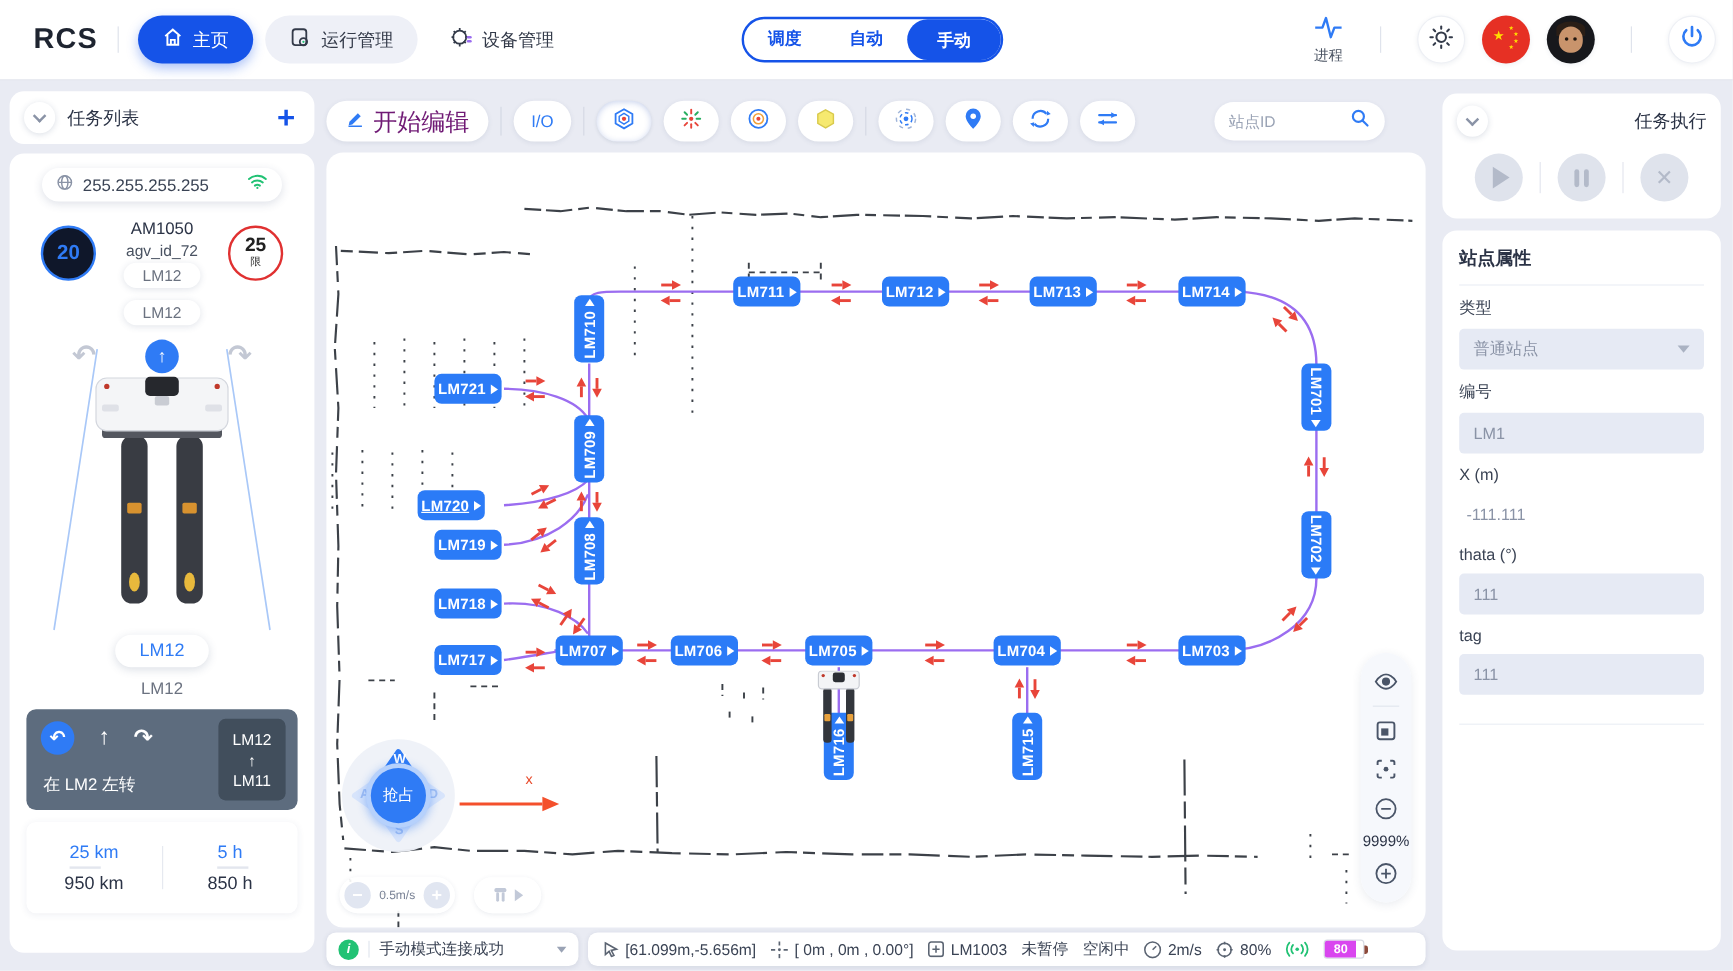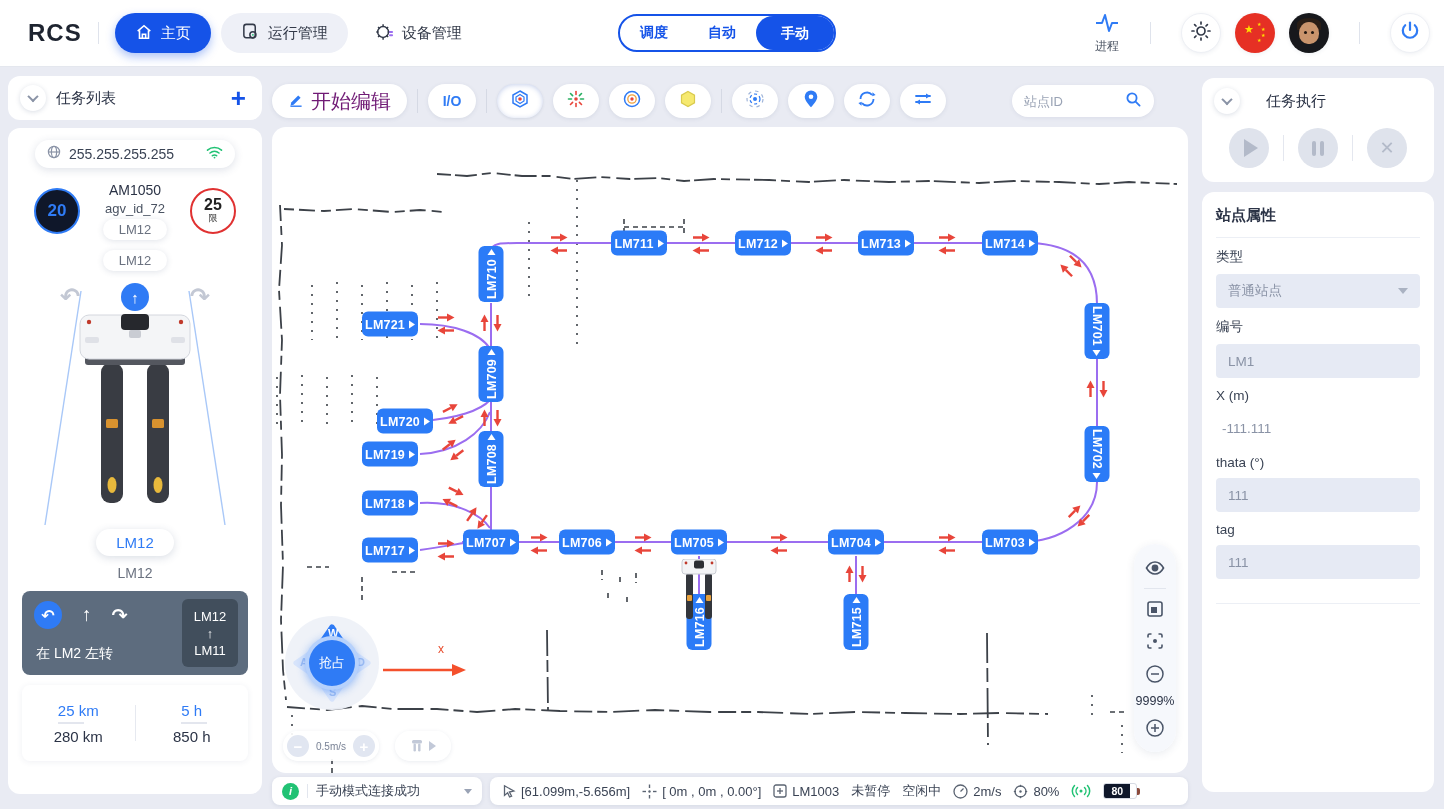--- a/index.html
+++ b/index.html
@@ -88,21 +88,21 @@
   .stat .top { color:#2f7bf5; font-size:15px; position:relative; padding-bottom:5px; }
   .stat .top::after { content:""; position:absolute; left:0; bottom:0; width:26px; height:2px; background:#e3e6ee; }
   .stat .bot { color:#2b3346; font-size:15px; }
   .stat-div { width:1px; height:36px; background:#e6e9f0; }
 
   
   .toolbar { position:absolute; left:272px; top:82px; width:916px; height:38px; display:flex; align-items:center; gap:10px; }
   .tb-pill { background:#fff; border-radius:18px; height:34px; display:flex; align-items:center; justify-content:center;
     box-shadow:0 1px 4px rgba(50,70,110,.10); cursor:pointer; }
   .tb-edit { padding:0 16px; gap:7px; font-size:20px; color:#701a75; }
-  .tb-io { width:48px; font-size:14px; font-weight:bold; color:#2f7bf5; }
+  .tb-io { width:48px; font-size:14px; font-weight:normal; color:#2f7bf5; }
   .tb-ico { width:46px; }
   .tb-ico.sel { box-shadow:inset 0 1px 5px rgba(30,70,180,.25), 0 1px 3px rgba(50,70,110,.12); }
   .tb-div { width:1px; height:24px; background:#d5d9e4; }
   .tb-search { margin-left:56px; width:142px; height:32px; background:#fff; border-radius:16px;
     display:flex; align-items:center; padding:0 12px; box-shadow:0 1px 4px rgba(50,70,110,.08); }
   .tb-search input { border:none; outline:none; flex:1; font-size:13px; color:#333; width:80px;
     font-family:inherit; background:transparent; }
   .tb-search input::placeholder { color:#9aa3b5; }
 
   
@@ -146,28 +146,28 @@
     display:flex; align-items:center; padding:0 10px; gap:8px; width:210px; }
   .info-dot { width:17px; height:17px; border-radius:50%; background:#21c274; color:#fff; font-size:11px; font-weight:bold;
     display:flex; align-items:center; justify-content:center; font-style:italic; }
   .msg-sep { width:1px; height:14px; background:#e2e6ee; }
   .msg-text { flex:1; font-size:13px; color:#3a4354; }
   .caret { width:0; height:0; border-top:5px solid #9aa3b5; border-left:4px solid transparent; border-right:4px solid transparent; cursor:pointer; }
   .stat-strip { height:28px; background:#fff; border-radius:8px; box-shadow:0 1px 4px rgba(50,70,110,.10);
     display:flex; align-items:center; padding:0 12px; gap:12px; flex:1; }
   .s-item { display:flex; align-items:center; gap:5px; font-size:13px; color:#3a4354; white-space:nowrap; }
   .battery { width:34px; height:16px; border-radius:3px; background:#fff; border:1px solid #d6dae3; position:relative; overflow:visible; }
-  .battery-fill { height:100%; background:#0f172a; border-radius:2px 0 0 2px; color:#fff; font-size:10.5px; font-weight:bold;
+  .battery-fill { height:100%; background:#d946ef; border-radius:2px 0 0 2px; color:#fff; font-size:10.5px; font-weight:bold;
     display:flex; align-items:center; justify-content:center; overflow:hidden; }
   .battery::after { content:""; position:absolute; right:-4px; top:4px; width:3px; height:7px; background:#8b4a3b; border-radius:0 2px 2px 0; }
 
   
   .rp { position:absolute; left:1202px; top:78px; width:232px; }
   .rp-exec { padding:10px 12px 14px; }
-  .exec-head { display:flex; align-items:center; gap:26px; }
+  .exec-head { display:flex; align-items:center; gap:10px;text-align:right; }
   .exec-btns { margin-top:14px; display:flex; align-items:center; justify-content:center; gap:14px; }
   .exec-circ { width:40px; height:40px; border-radius:50%; background:#dfe3ec; display:flex; align-items:center;
     justify-content:center; cursor:pointer; color:#b3bac9; }
   .exec-sep { width:1px; height:26px; background:#e4e7ef; }
   .play-tri { width:0; height:0; border-left:14px solid #b3bac9; border-top:9px solid transparent; border-bottom:9px solid transparent; margin-left:4px; }
   .pause-bars { display:flex; gap:4px; }
   .pause-bars i { width:4px; height:15px; background:#b3bac9; border-radius:2px; }
   .x-glyph { font-size:18px; font-weight:bold; color:#b3bac9; }
   .rp-props { margin-top:10px; padding:14px 14px 12px; height:600px; }
   .props-title { font-size:15px; font-weight:bold; color:#2b3346; }
@@ -358,21 +358,21 @@
       <div class="nav-sub">
         <span>LM12</span>
         <span>↑</span>
         <span>LM11</span>
       </div>
     </div>
 
     <div class="stats-card">
       <div class="stat">
         <span class="top">25 km</span>
-        <span class="bot">280 km</span>
+        <span class="bot">950 km</span>
       </div>
       <div class="stat-div"></div>
       <div class="stat">
         <span class="top">5 h</span>
         <span class="bot">850 h</span>
       </div>
     </div>
   </div>
 </div>
 
@@ -746,21 +746,21 @@
         <span class="ntri"></span>
       </div>
       <div class="map-node vu" style="left: 219px; top: 247px;">
         <span>LM709</span>
         <span class="ntri"></span>
       </div>
       <div class="map-node h" style="left: 118px; top: 197px;">
         <span>LM721</span>
         <span class="ntri"></span>
       </div>
-      <div class="map-node h" style="left: 133px; top: 294px;">
+      <div class="map-node h" style="left: 104px; top: 294px; text-decoration: underline;">
         <span>LM720</span>
         <span class="ntri"></span>
       </div>
       <div class="map-node h" style="left: 118px; top: 327px;">
         <span>LM719</span>
         <span class="ntri"></span>
       </div>
       <div class="map-node h" style="left: 118px; top: 376px;">
         <span>LM718</span>
         <span class="ntri"></span>

